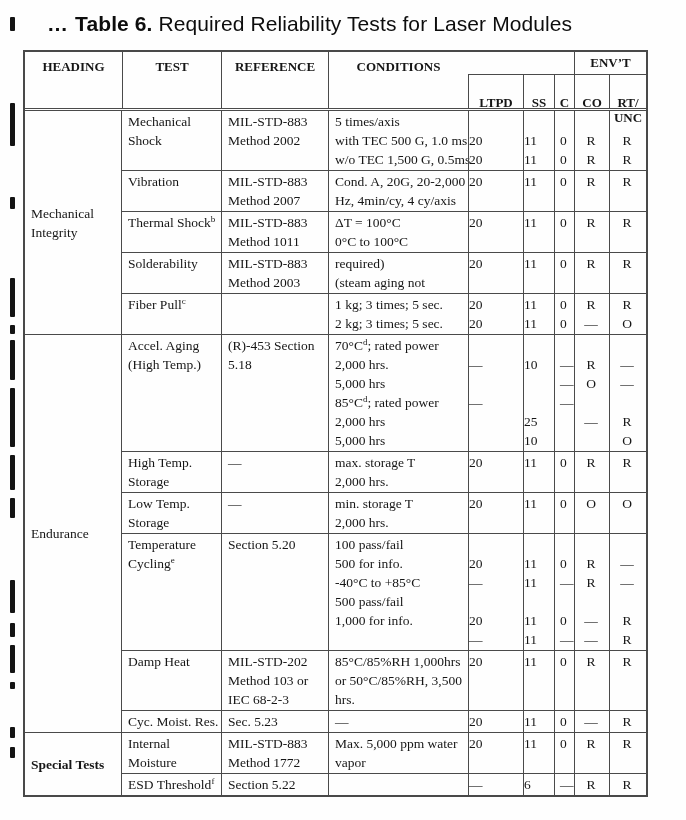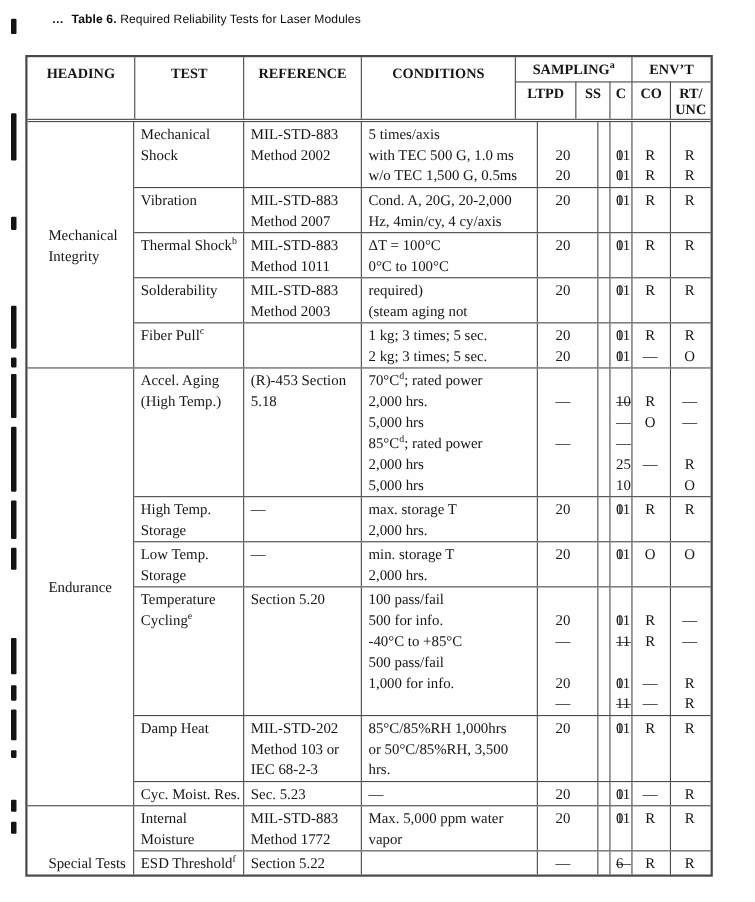--- a/index.html
+++ b/index.html
@@ -8,21 +8,21 @@
     position:relative; width:686px; height:820px; background:#fefefe;
     overflow:hidden; color:#161616;
     font-family:"Liberation Serif", serif;
   }
   
   .cbar { position:absolute; left:10px; width:5px; background:#141414; border-radius:1px; }
 
   
   .title {
     position:absolute; left:47px; top:12px;
-    font-family:"Liberation Sans", sans-serif; font-size:11px; color:#0d0d0d;
+    font-family:"Liberation Sans", sans-serif; font-size:21px; color:#0d0d0d;
     white-space:nowrap; letter-spacing:0.1px;
   }
   .title .b { font-weight:bold; }
   .title .sp { display:inline-block; width:7px; }
 
   
   .rtable {
     position:absolute; left:23px; top:50px; width:625px;
     border:2px solid #494949; background:#fefefe; font-size:13.5px;
   }
@@ -30,42 +30,42 @@
     display:grid;
     grid-template-columns:97px 99px 107px 140px 55px 31px 20px 35px 37px;
     grid-template-rows:22px 34px;
     border-bottom:3px double #4a4a4a;
     font-weight:bold; font-size:13px;
   }
   .hc { border-left:1px solid #4a4a4a; text-align:center; }
   .hc.c1 { border-left:none; }
   .hc.main { grid-row:1 / 3; padding-top:7px; }
   .hc.grp { grid-row:1; padding-top:3px; }
-  .hc.sub { grid-row:2; border-top:1px solid #4a4a4a; padding-top:2px; line-height:15px; }
+  .hc.sub { grid-row:2; border-top:1px solid #4a4a4a; padding-top:20px; line-height:15px; }
   sup { font-size:9px; line-height:0; vertical-align:super; }
 
   .sect { display:grid; grid-template-columns:97px 524px; }
   .sect + .sect { border-top:1px solid #4a4a4a; }
   .sect-head {
-    border-right:1px solid #4a4a4a; padding:1px 4px 1px 19px;
+    border-right:1px solid #4a4a4a; padding:1px 4px 1px 6px;
     display:flex; line-height:19px;
   }
   .sect-head.vcenter { align-items:center; }
-  .sect-head.vtop { align-items:flex-end; }
+  .sect-head.vtop { align-items:center;font-weight:bold; }
   .rows { display:flex; flex-direction:column; }
   .trow {
     display:grid;
     grid-template-columns:99px 107px 140px 55px 31px 20px 35px 37px;
   }
   .trow + .trow { border-top:1px solid #4a4a4a; }
   .cell { padding:1px 2px 1px 6px; }
   .cell + .cell { border-left:1px solid #4a4a4a; }
   .ln { height:19px; line-height:19px; white-space:nowrap; }
   .cell.vc { padding-left:0; }
-  .cell.vc.a-l8 { padding-left:16px;margin-left:20px; }
+  .cell.vc.a-l8 { padding-left:0; }
   .cell.vc.a-l5 { padding-left:5px; }
   .cell.vc.a-c { text-align:center; }
 </style>
 </head>
 <body>
 
 <div class="page">
   <div id="cbars">
       <div class="cbar" style="top: 17px; height: 14px; background: rgb(20, 20, 20);"></div>
       <div class="cbar" style="top: 103px; height: 43px; background: rgb(20, 20, 20);"></div>
@@ -88,21 +88,20 @@
     <span class="b">…</span><span class="sp"></span><span class="b">Table 6.</span>
     <span>Required Reliability Tests for Laser Modules</span>
   </div>
 
   <div class="rtable">
     <div class="thead" id="thead">
         <div class="hc main c1" style="grid-column: 1;">HEADING</div>
         <div class="hc main " style="grid-column: 2;">TEST</div>
         <div class="hc main " style="grid-column: 3;">REFERENCE</div>
         <div class="hc main " style="grid-column: 4;">CONDITIONS</div>
-        <div class="hc grp" style="grid-column: 5 / 8;">SAMPLING<sup>a</sup></div>
         <div class="hc grp" style="grid-column: 8 / 10;">ENV’T</div>
         <div class="hc sub" style="grid-column: 5;">
           <div>LTPD</div>
         </div>
         <div class="hc sub" style="grid-column: 6;">
           <div>SS</div>
         </div>
         <div class="hc sub" style="grid-column: 7;">
           <div>C</div>
         </div>

